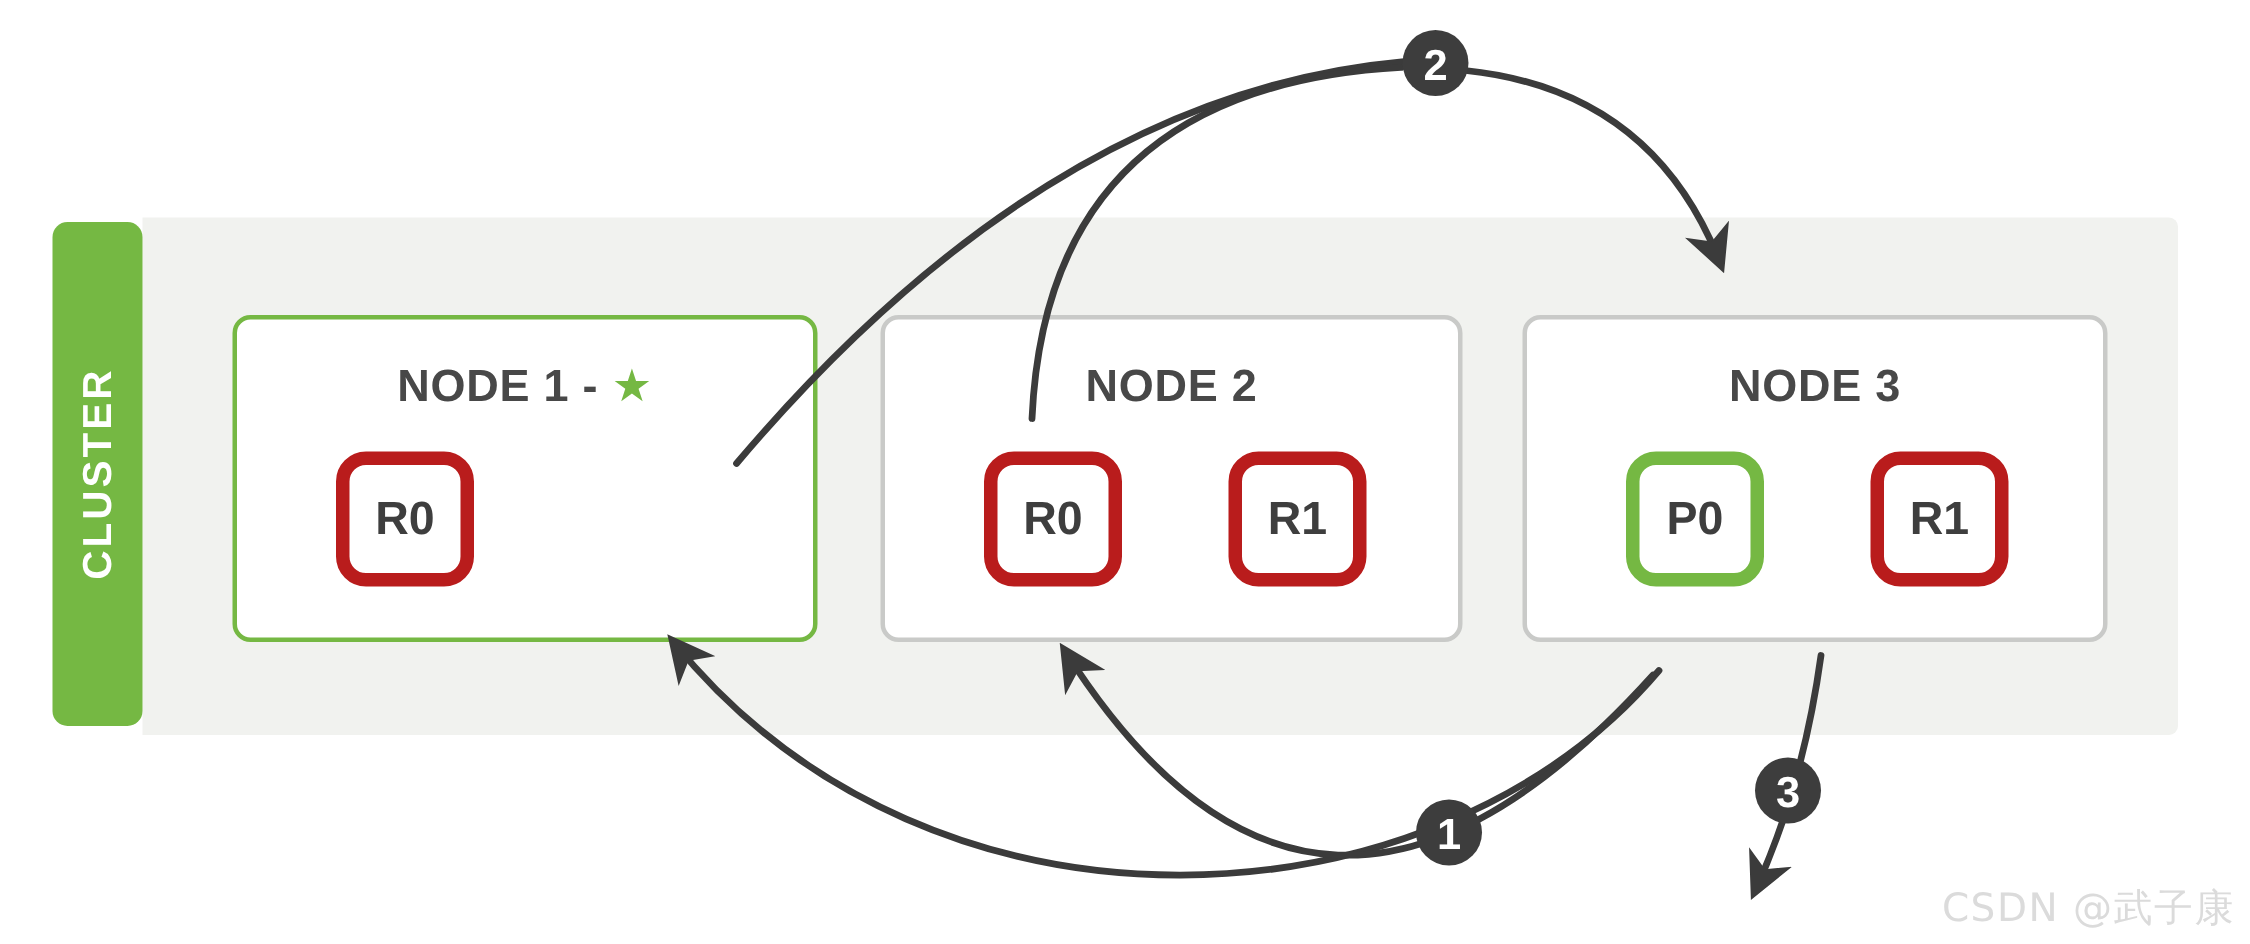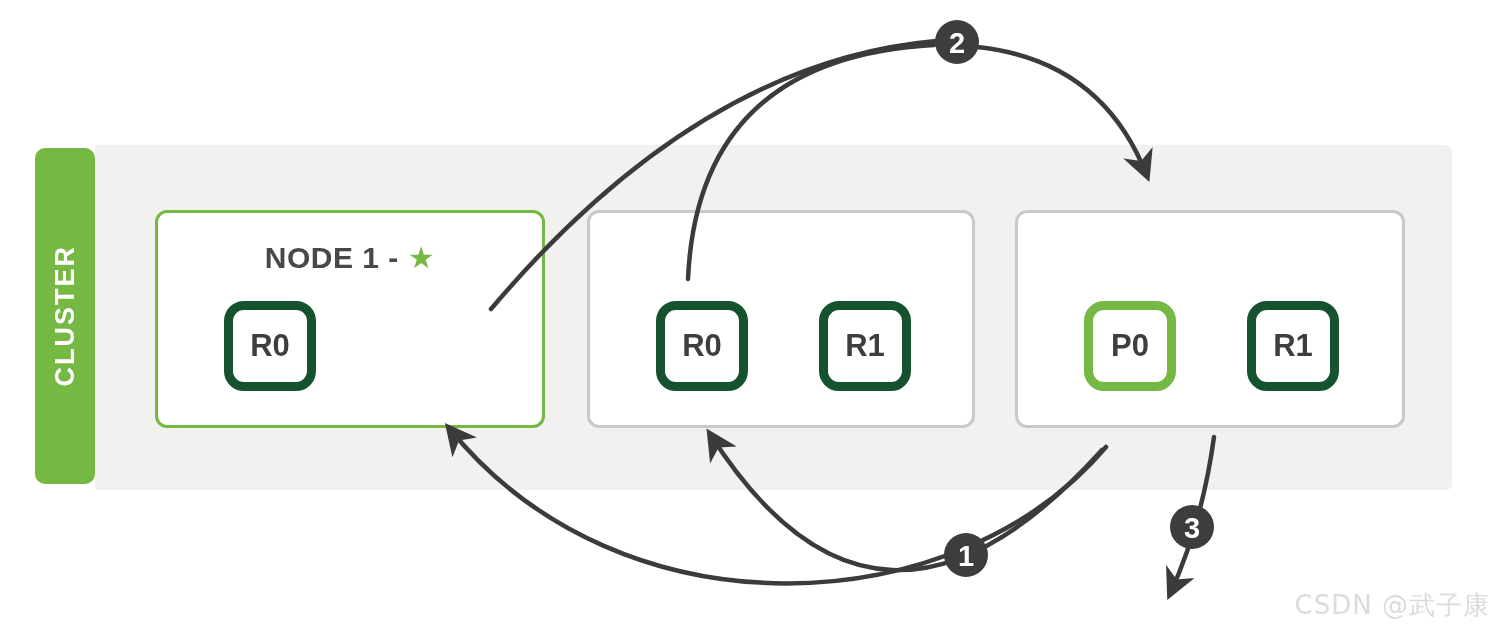--- a/index.html
+++ b/index.html
@@ -31,21 +31,21 @@
   .node-2{left:587px;width:388px;}
   .node-3{left:1015px;width:390px;}
   .node-title{
     position:absolute;top:28px;left:0;width:100%;
     display:flex;align-items:center;justify-content:center;gap:9px;
     font-weight:bold;font-size:30px;color:#484848;letter-spacing:0.5px;
   }
   .master-star{color:#75b843;font-size:30px;line-height:1;}
   .shard{
     position:absolute;top:88px;width:92px;height:90px;box-sizing:border-box;
-    border:9px solid #14532d;border-radius:20px;background:#ffffff;
+    border:9px solid #b91c1c;border-radius:20px;background:#ffffff;
     display:flex;align-items:center;justify-content:center;
     font-weight:bold;font-size:31px;color:#3e3e3e;
   }
   .shard.primary{border-color:#75b843;}
   .shard.pos-a{left:66px;}
   .shard.pos-b{left:229px;}
   
   svg.overlay{position:absolute;left:0;top:0;width:1500px;height:629px;z-index:5;}
   .arrow-line{fill:none;stroke:#3b3b3b;stroke-width:4.5;stroke-linecap:round;}
   .badge-circle{fill:#3d3d3d;}
@@ -72,25 +72,31 @@
 
 <div class="node-card node-1 master">
   <div class="node-title">
     <span>NODE 1 -</span>
     <span class="master-star">★</span>
   </div>
   <div class="shard pos-a">R0</div>
 </div>
 
 <div class="node-card node-2">
+  <div class="node-title">
+    <span>NODE 2</span>
+  </div>
   <div class="shard pos-a">R0</div>
   <div class="shard pos-b">R1</div>
 </div>
 
 <div class="node-card node-3">
+  <div class="node-title">
+    <span>NODE 3</span>
+  </div>
   <div class="shard pos-a primary">P0</div>
   <div class="shard pos-b">R1</div>
 </div>
 
 <svg class="overlay" viewBox="0 0 1500 629" xmlns="http://www.w3.org/2000/svg">
   <defs>
     <marker id="ah" viewBox="0 0 12 12" refX="9.5" refY="6" markerWidth="7" markerHeight="7" orient="auto" markerUnits="strokeWidth">
       <path d="M0,0 L12,6 L0,12 L3.4,6 Z" fill="#3b3b3b"></path>
     </marker>
   </defs>

